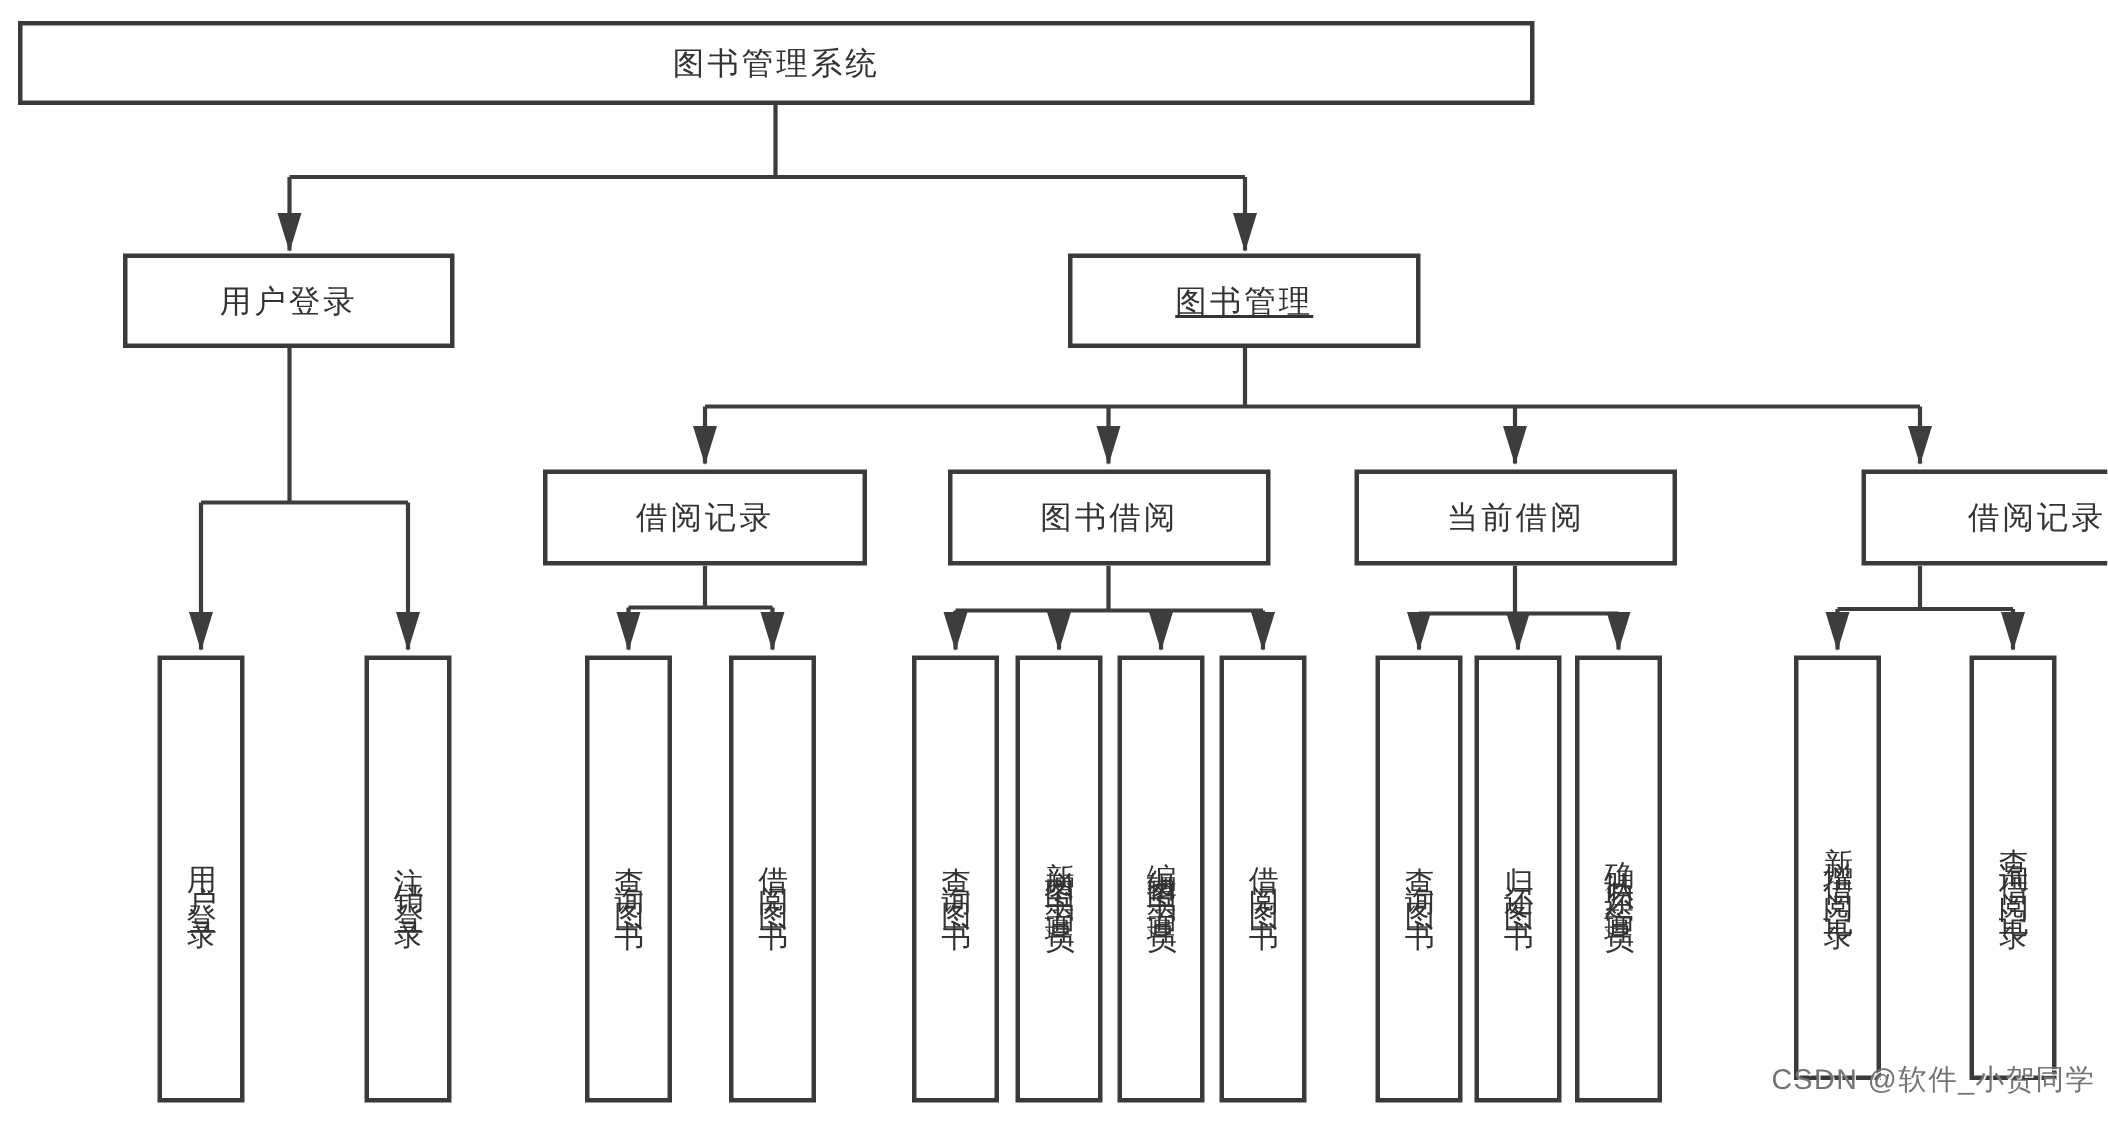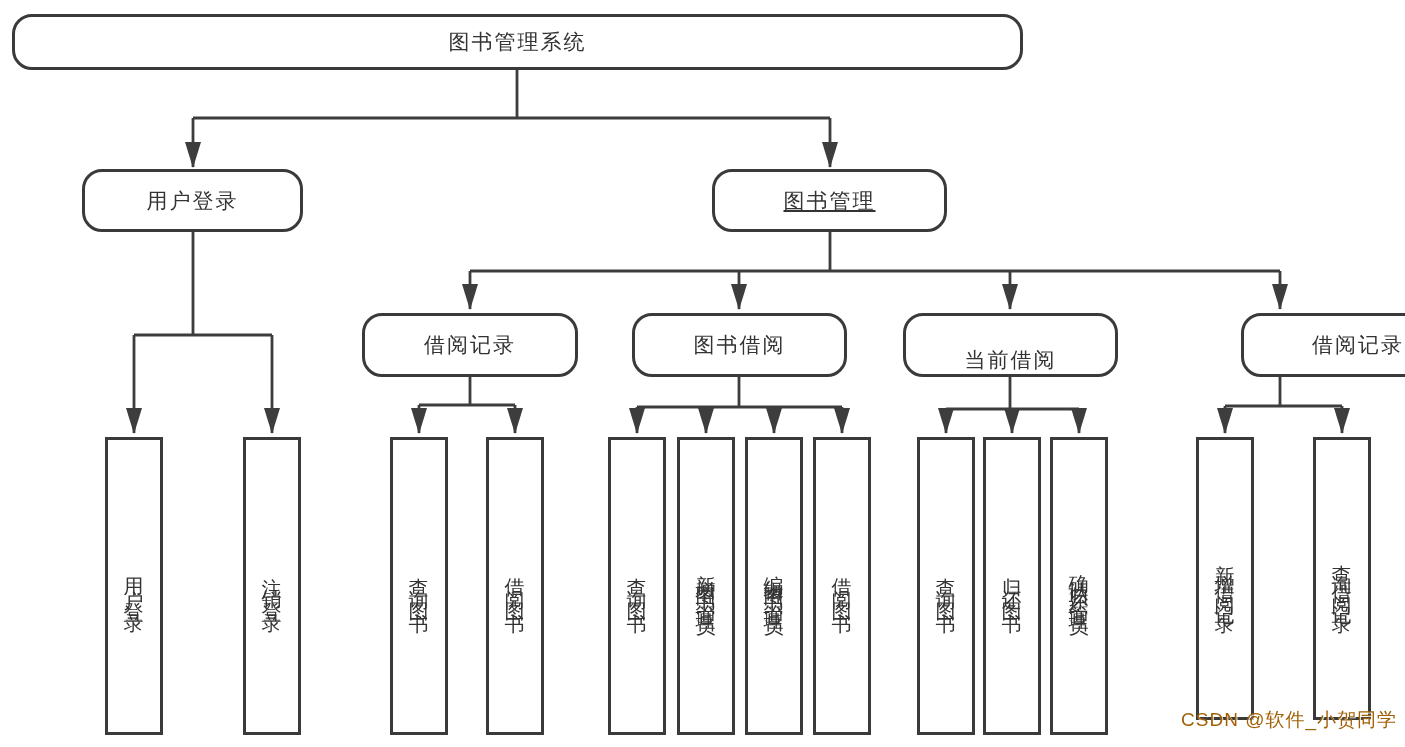--- a/index.html
+++ b/index.html
@@ -16,38 +16,38 @@
   svg.wires marker path{fill:#3d3d3d;stroke:none;}
 
   .node{
     position:absolute;
     background:#ffffff;
     border:3px solid #3a3a3a;
     box-sizing:border-box;
     display:flex;align-items:center;justify-content:center;
     z-index:2;
   }
-  .h-node{font-size:21px;letter-spacing:2px;white-space:nowrap;border-radius:20px;}
+  .h-node{font-size:21px;letter-spacing:2px;white-space:nowrap;}
   .v-node .vtext{
     writing-mode:vertical-rl;
     line-height:1;
     font-size:20px;
     letter-spacing:12px;
     white-space:nowrap;
   }
   .v-node .vtext.mid{letter-spacing:10px;}
   .v-node .vtext.long{letter-spacing:6px;}
 
   
   #n-root{left:12px;top:14px;width:1011px;height:56px;}
   #n-user-login{left:82px;top:169px;width:221px;height:63px;}
   #n-book-mgmt{left:712px;top:169px;width:235px;height:63px;text-decoration:underline;}
   #n-new-book-rec{left:362px;top:313px;width:216px;height:64px;}
   #n-book-borrow{left:632px;top:313px;width:215px;height:64px;}
-  #n-current-borrow{left:903px;top:313px;width:215px;height:64px;align-items:flex-end;}
+  #n-current-borrow{left:903px;top:313px;width:215px;height:64px;}
   #n-borrow-records{left:1201px;top:313px;width:234px;height:64px;margin-left:40px;}
 
   
   .leaf{top:437px;width:58px;height:298px;}
   #l-login{left:105px;}
   #l-logout{left:243px;}
   #l-rec-query{left:390px;}
   #l-rec-borrow{left:486px;}
   #l-bb-query{left:608px;}
   #l-bb-add{left:677px;}
@@ -57,21 +57,21 @@
   #l-cb-return{left:983px;}
   #l-cb-confirm{left:1050px;}
   #l-br-add{left:1196px;height:283px;}
   #l-br-query{left:1313px;height:283px;}
 
   .watermark{
     position:absolute;
     right:8px;top:707px;
     font-size:19px;
     letter-spacing:1px;
-    color:#a16207;
+    color:#737373;
     text-shadow:1px 1px 0 rgba(255,255,255,.85);
     z-index:6;
     white-space:nowrap;
   }
 </style>
 </head>
 <body>
 
 <div class="canvas">
 

